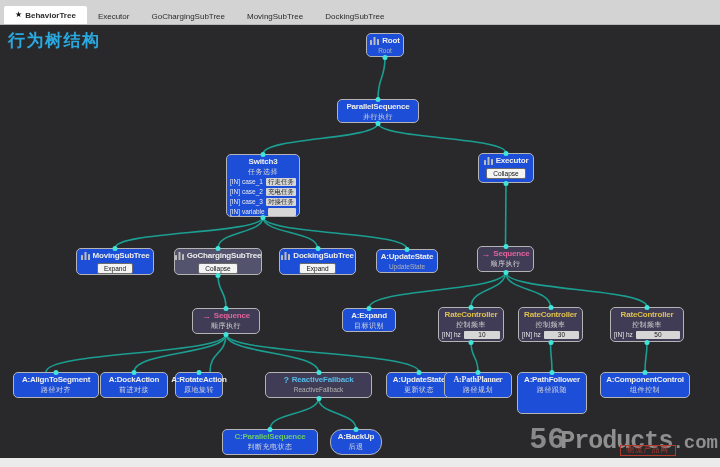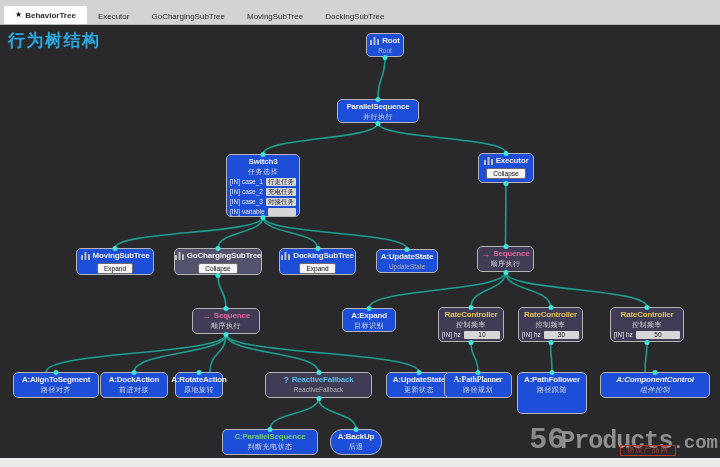--- a/index.html
+++ b/index.html
@@ -362,21 +362,21 @@
         <div class="nsub">路径规划</div>
         <span class="dot in" style="background: rgb(65, 228, 217);"></span>
       </div>
       <div class="node " style="left: 517px; top: 372px; width: 70px; height: 42px;">
         <div class="ntitle">
           <span style="color: rgb(237, 237, 237);">A:PathFollower</span>
         </div>
         <div class="nsub">路径跟随</div>
         <span class="dot in" style="background: rgb(65, 228, 217);"></span>
       </div>
-      <div class="node " style="left: 600px; top: 372px; width: 110px; height: 26px; font-style: italic;">
+      <div class="node " style="left: 600px; top: 372px; width: 90px; height: 26px;">
         <div class="ntitle">
           <span style="color: rgb(237, 237, 237);">A:ComponentControl</span>
         </div>
         <div class="nsub">组件控制</div>
         <span class="dot in" style="background: rgb(65, 228, 217);"></span>
       </div>
       <div class="node " style="left: 222px; top: 429px; width: 96px; height: 26px;">
         <div class="ntitle">
           <span style="color: rgb(108, 201, 108);">C:ParallelSequence</span>
         </div>

